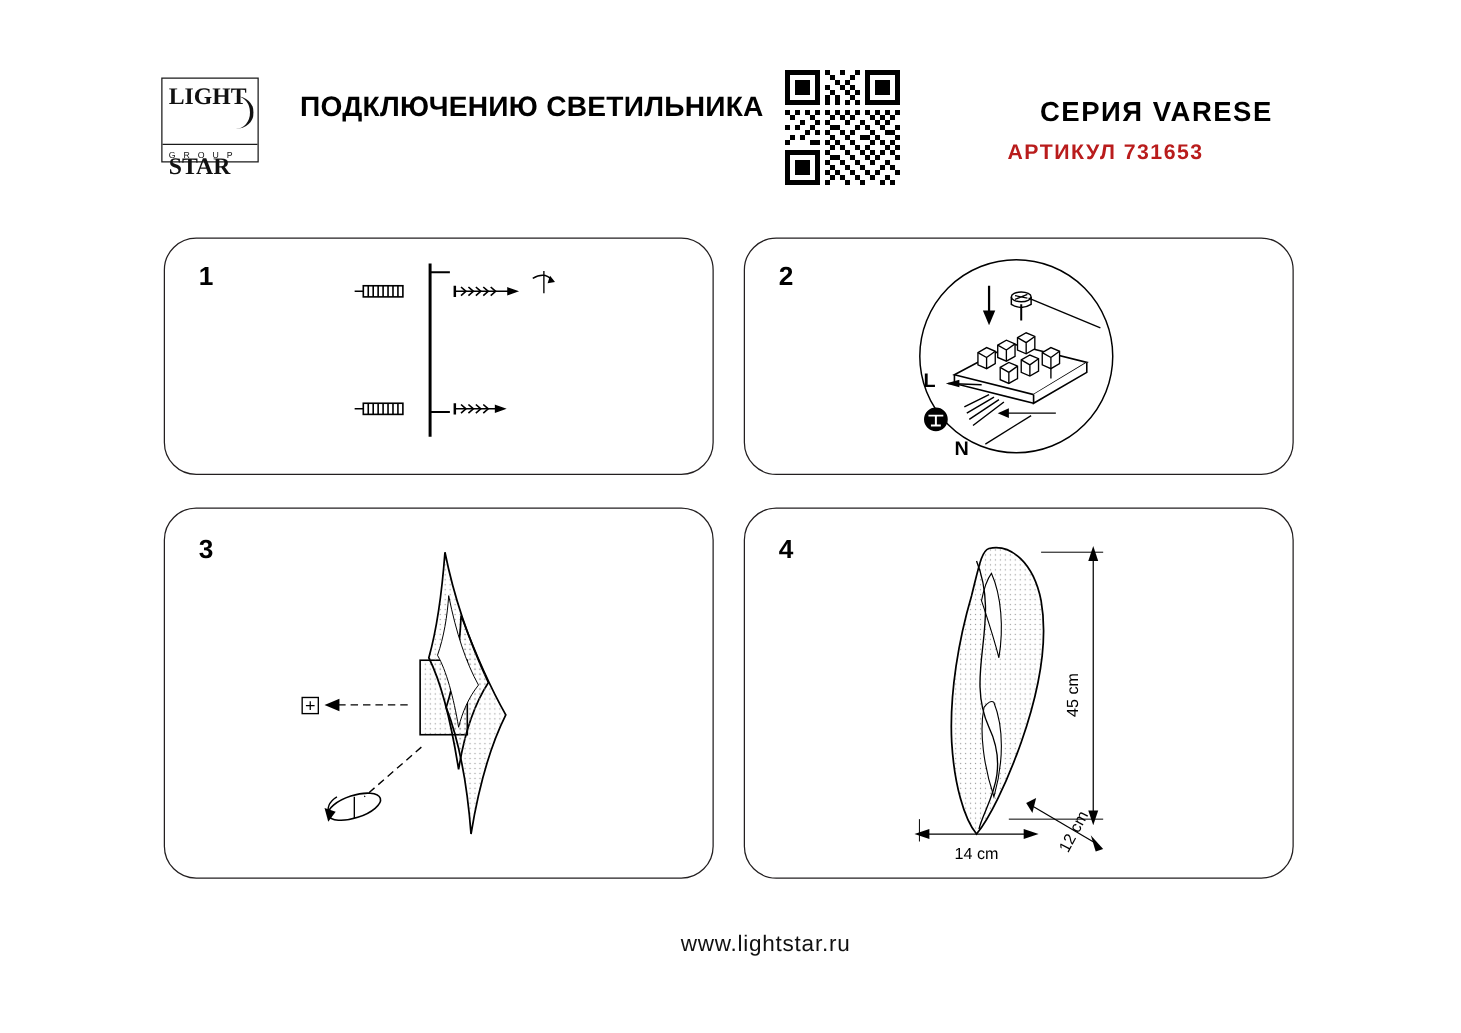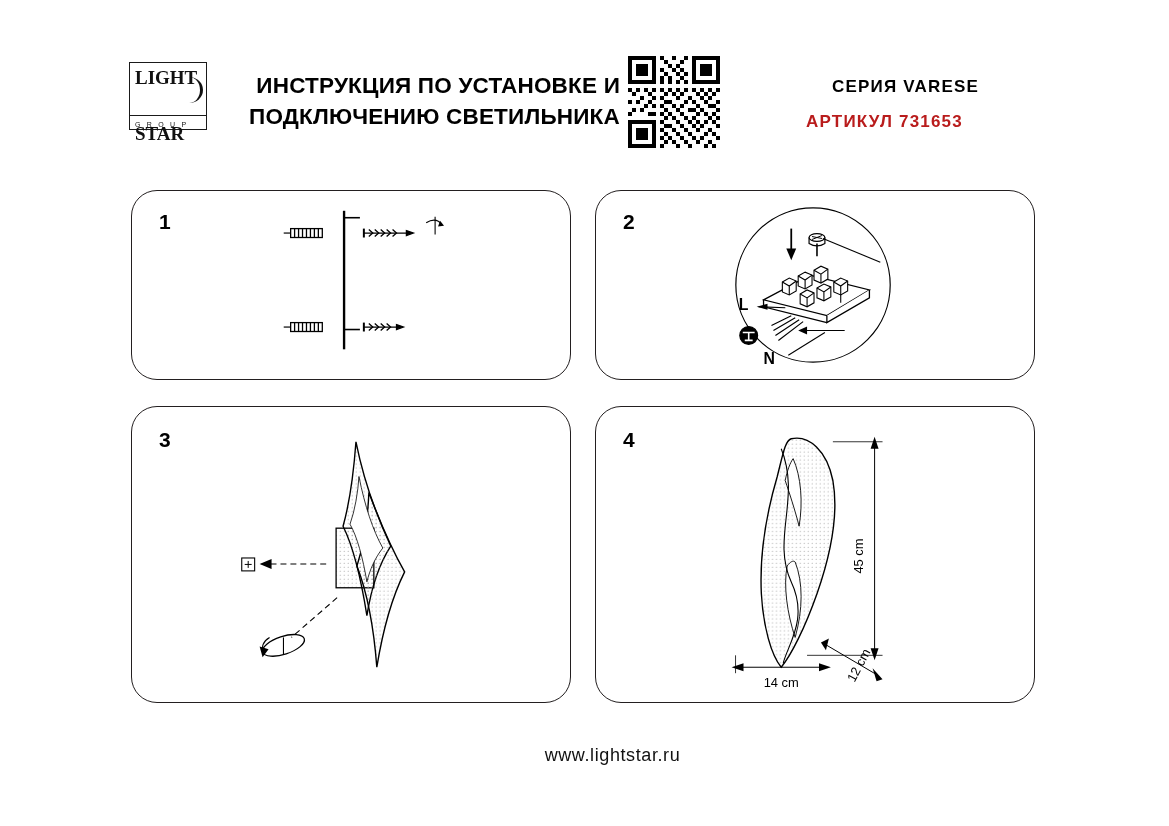--- a/index.html
+++ b/index.html
@@ -19,21 +19,20 @@
     overflow: hidden;
   }
 
   
   .header {
     position: absolute;
     left: 0;
     top: 0;
     width: 1169px;
     height: 162px;
-    text-align: right;
   }
   .logo-box {
     position: absolute;
     left: 129px;
     top: 62px;
     width: 78px;
     height: 68px;
     border: 1px solid #1a1a1a;
     background: #ffffff;
     box-sizing: border-box;
@@ -96,21 +95,21 @@
     top: 56px;
     width: 92px;
     height: 92px;
   }
   .qr svg { display: block; }
 
   .series {
     position: absolute;
     left: 832px;
     top: 77px;
-    font-size: 17px;
+    font-size: 22px;
     font-weight: bold;
     letter-spacing: 1.2px;
     color: #000;
   }
   .article {
     position: absolute;
     left: 806px;
     top: 112px;
     font-size: 17px;
     font-weight: bold;
@@ -168,21 +167,20 @@
 
     <div class="logo-box">
       <div class="logo-line1">LIGHT</div>
       <div class="logo-line2">STAR</div>
       <div class="logo-swoosh"></div>
       <div class="logo-bar"></div>
       <div class="logo-group">G R O U P</div>
     </div>
 
     <div class="title">
-      <div>ИНСТРУКЦИЯ ПО УСТАНОВКЕ И</div>
       <div>ПОДКЛЮЧЕНИЮ СВЕТИЛЬНИКА</div>
     </div>
 
     <div class="qr">
       <svg width="92" height="92" viewBox="0 0 23 23" shape-rendering="crispEdges">
         <rect width="23" height="23" fill="#ffffff"></rect>
         <g fill="#000000">
 
           <rect x="0" y="0" width="7" height="1"></rect>
             <rect x="0" y="6" width="7" height="1"></rect>

